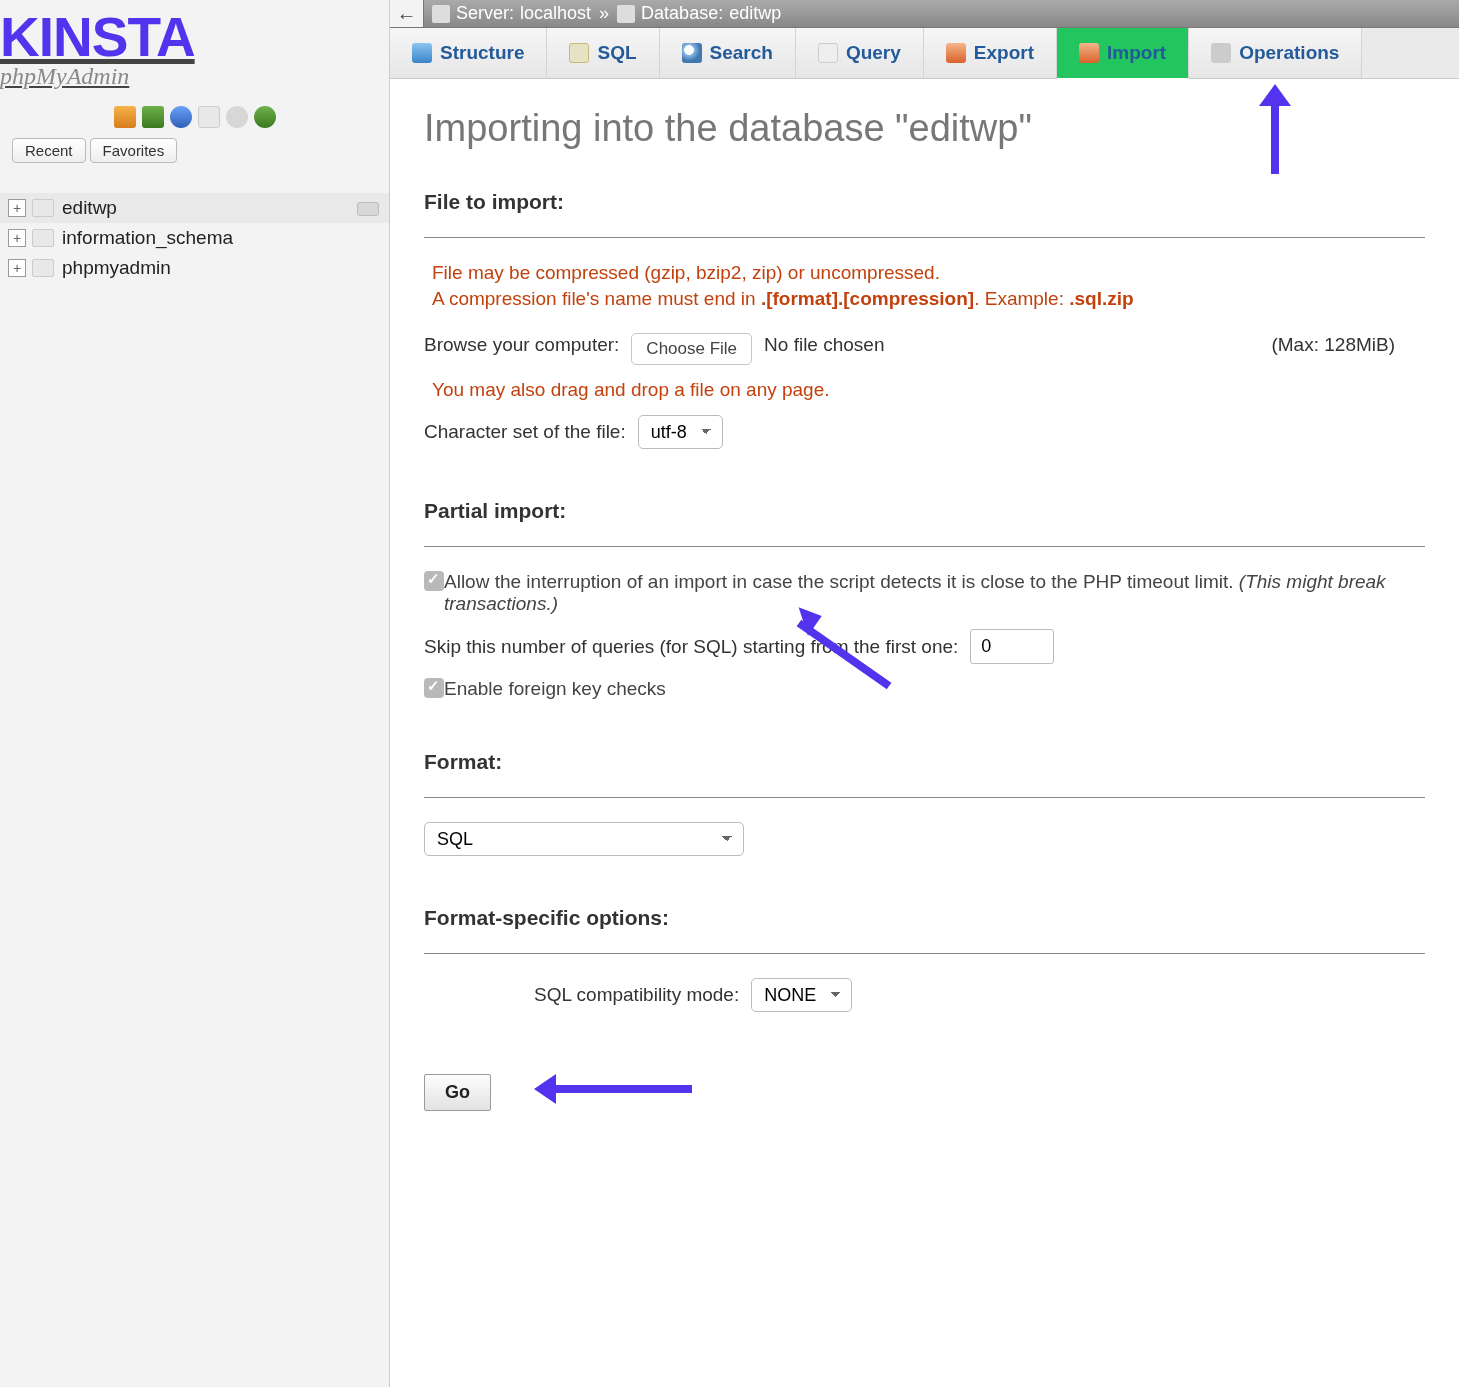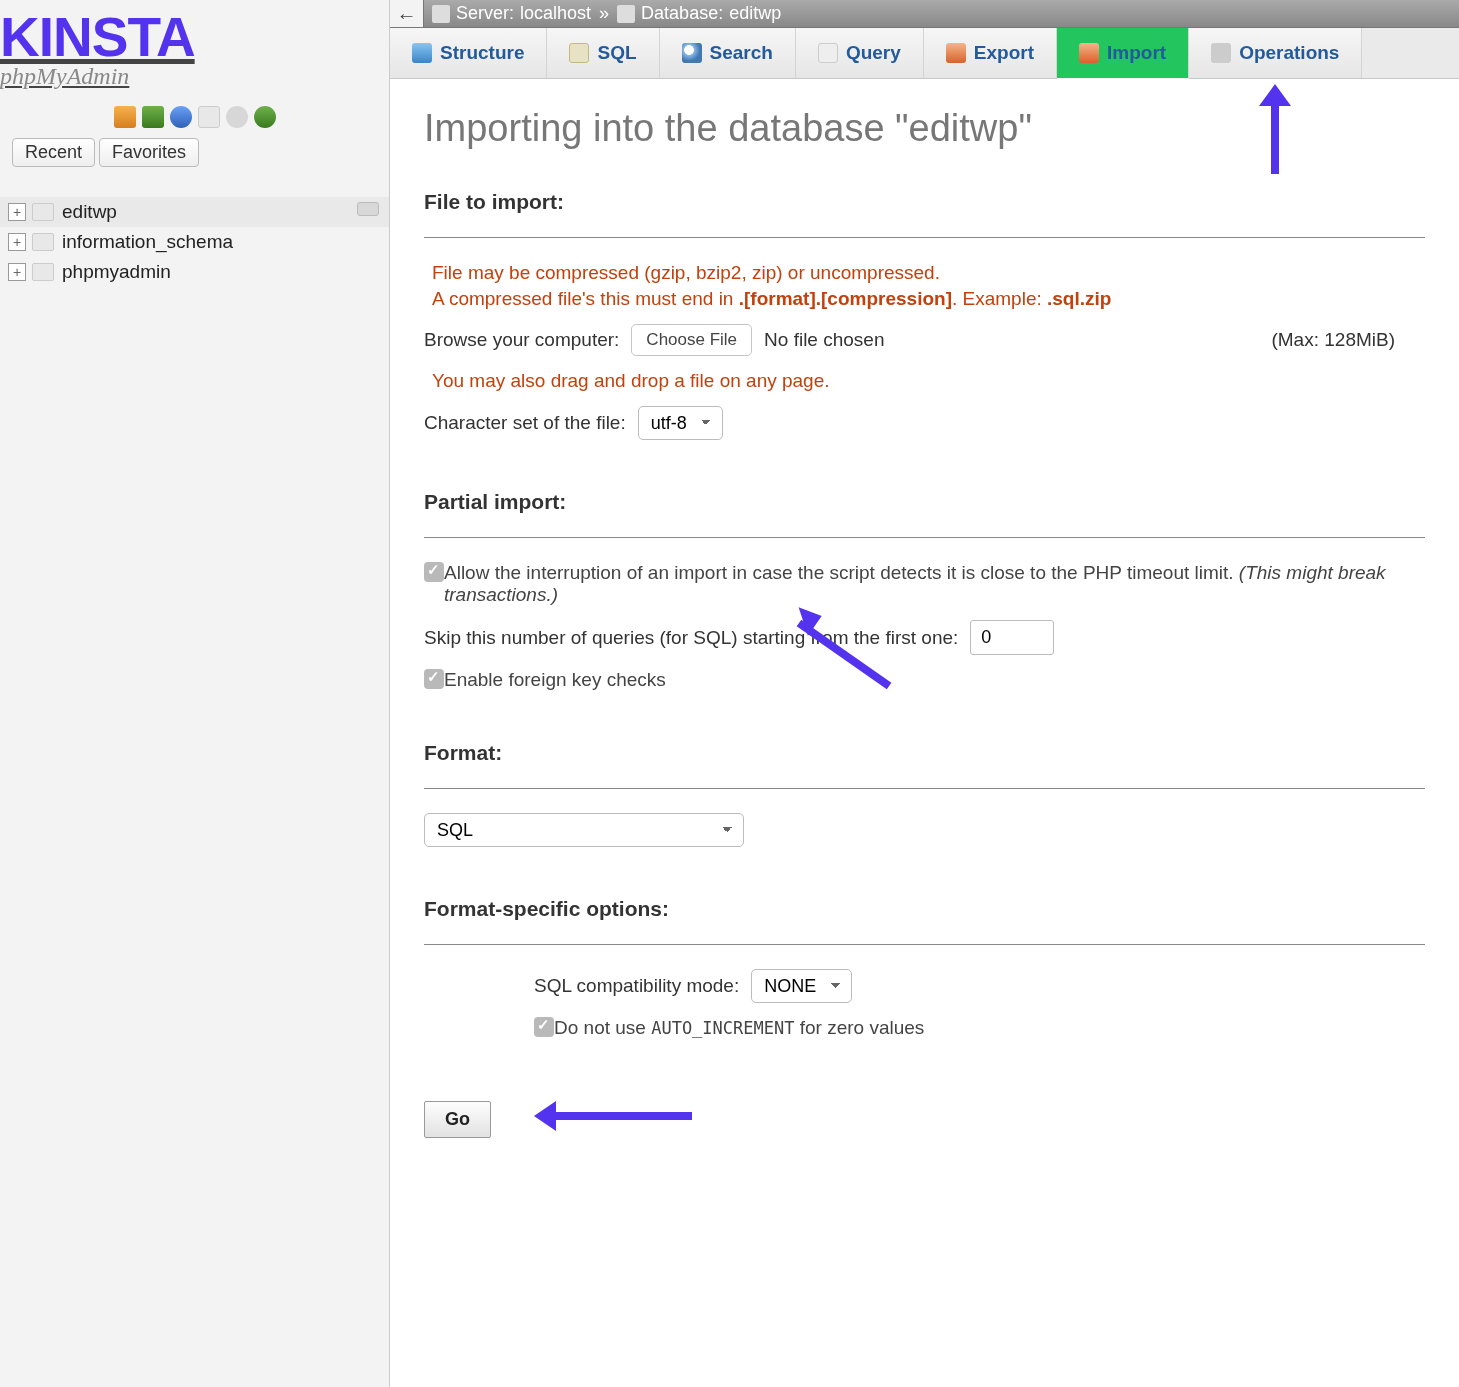--- a/index.html
+++ b/index.html
@@ -44,21 +44,21 @@
   .icn-help{background:linear-gradient(#6aa0f5,#2e62b9)!important;border-radius:50%!important;}
   .icn-doc{background:#e8e8e8!important;border:1px solid #ccc;}
   .icn-gear{background:#d7d7d7!important;border-radius:50%!important;}
   .icn-reload{background:linear-gradient(#6eb14a,#3a7a1f)!important;border-radius:50%!important;}
   .sidebar-tabs { padding: 0 12px 6px; display:flex; gap:4px;}
   .sidebar-tab {
     background: linear-gradient(#fff,#eee);
     border: 1px solid #bbb;
     border-radius: 4px;
     padding: 3px 12px;
-    font-size: 18px;
+    font-size: 15px;
     color:#333;
   }
   .collapse-icon {
     position:absolute; right:10px; top:202px;
     width:22px;height:14px;background:#d8d8d8;border:1px solid #bbb;border-radius:3px;
   }
   .db-list { margin-top:24px; }
   .db-item {
     display:flex; align-items:center;
     padding: 4px 8px;
@@ -110,21 +110,21 @@
   .content { padding: 28px 34px; overflow:auto; position:relative;}
   h1.page-title { font-size:38px; color:#777; font-weight:normal; margin-bottom:40px; }
   h2.section {
     font-size:21px; font-weight:bold; color:#333;
     border-bottom:1px solid #888; padding-bottom:23px; margin: 24px 0 24px;
   }
   .para { font-size:19px; color:#c2410c; margin: 4px 8px; }
   .row { display:flex; align-items:center; gap:12px; margin: 14px 0; font-size:19px; color:#333; flex-wrap:wrap;}
   .file-btn {
     background:#fff; border:1px solid #c5c5c5; border-radius:5px;
-    padding:5px 14px; font-size:17px; color:#444;
+    padding:5px 14px; font-size:17px; color:#444;margin-top:9px;
   }
   .maxsize { margin-left:auto; padding-right:30px;}
   select {
     background:#fff; border:1px solid #bbb; border-radius:5px;
     padding:6px 34px 6px 12px; font-size:18px;
     -webkit-appearance:none; appearance:none;
     background-image: linear-gradient(45deg, transparent 50%, #666 50%), linear-gradient(135deg, #666 50%, transparent 50%);
     background-position: calc(100% - 16px) 13px, calc(100% - 11px) 13px;
     background-size: 5px 5px, 5px 5px;
     background-repeat: no-repeat;
@@ -254,21 +254,21 @@
     </div>
 
     <div class="content">
       <div class="annot arrow-up"></div>
 
       <h1 class="page-title">Importing into the database "editwp"</h1>
 
       <h2 class="section">File to import:</h2>
       <p class="para">File may be compressed (gzip, bzip2, zip) or uncompressed.</p>
       <p class="para">
-        <span>A compressed file's this must end in </span><strong>.[format].[compression]</strong><span>. Example: </span><strong>.sql.zip</strong>
+        <span>A compression file's name must end in </span><strong>.[format].[compression]</strong><span>. Example: </span><strong>.sql.zip</strong>
       </p>
       <div class="row" style="position:relative;">
         <span>Browse your computer:</span>
         <button class="file-btn">Choose File</button>
         <span>No file chosen</span>
         <span class="maxsize">(Max: 128MiB)</span>
         <div class="annot arrow-diag"></div>
       </div>
       <p class="para">You may also drag and drop a file on any page.</p>
       <div class="row">
@@ -297,26 +297,20 @@
       <div class="row">
         <select class="wide"><option>SQL</option></select>
       </div>
 
       <h2 class="section" style="margin-top:50px;">Format-specific options:</h2>
       <div class="indent">
         <div class="row">
           <span>SQL compatibility mode:</span>
           <select><option>NONE</option></select>
         </div>
-        <div class="checkbox-row">
-          <input type="checkbox" checked="" style="">
-          <label>
-            <span>Do not use </span><code>AUTO_INCREMENT</code><span> for zero values</span>
-          </label>
-        </div>
       </div>
 
       <div style="position:relative; margin-top:40px;">
         <button class="go-btn">Go</button>
         <div class="annot arrow-left" style="left:110px; top:22px;"></div>
       </div>
     </div>
   </main>
 </div>
 

